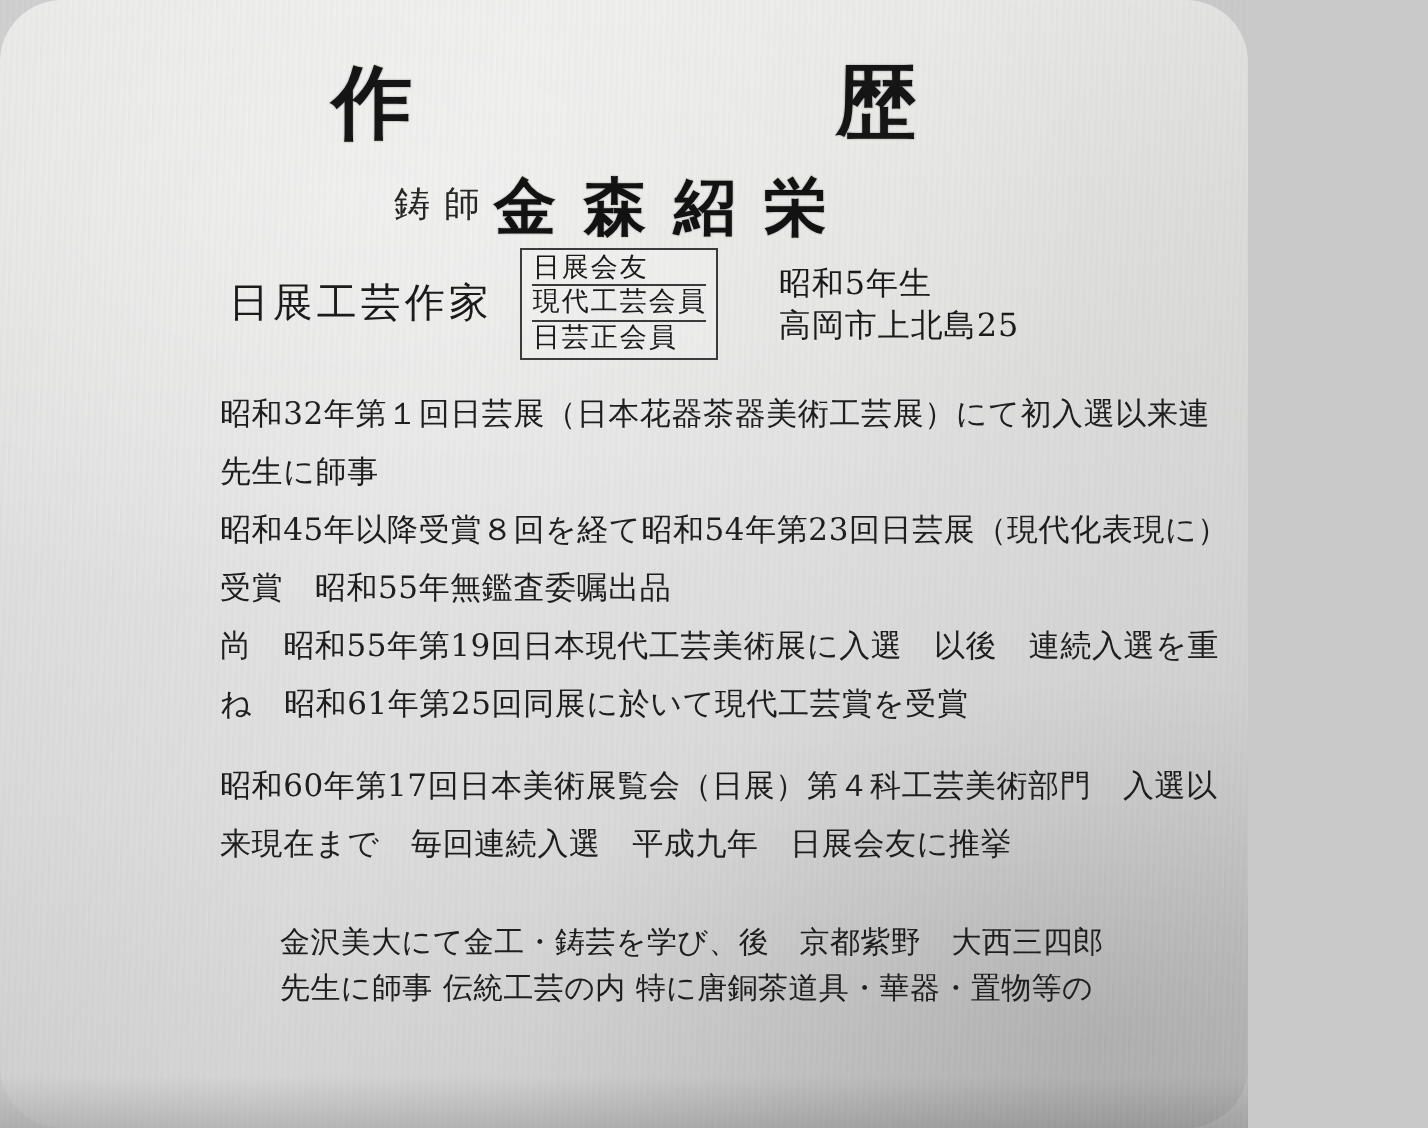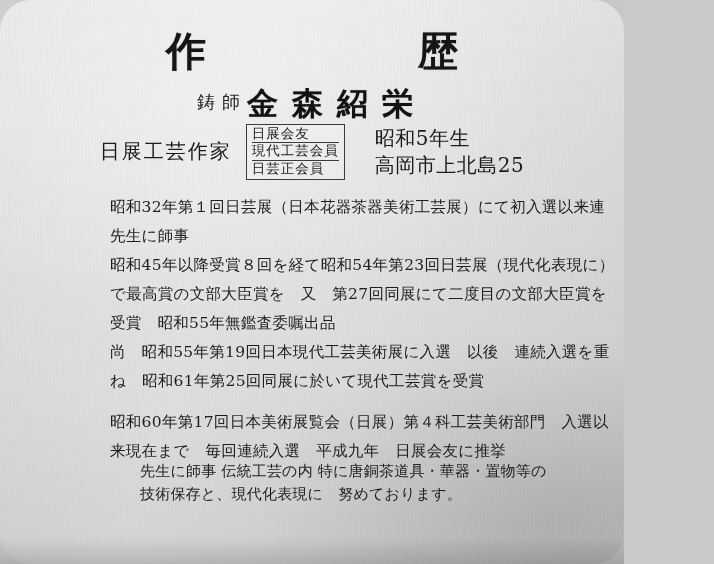--- a/index.html
+++ b/index.html
@@ -125,21 +125,21 @@
   }
   #membership-box div {
     white-space: nowrap;
   }
   #membership-box .sep {
     border-top: 1px solid #3b3b3b;
   }
   #birth-block {
     margin-left: 30px;
     font-family: "DejaVu Serif", serif;
-    font-size: 20px;
+    font-size: 16px;
     line-height: 1.35;
     letter-spacing: 0.5px;
     color: #1b1b1b;
     white-space: nowrap;
   }
 
   
   #body-block {
     position: absolute;
     top: 182px;
@@ -211,29 +211,28 @@
       <div id="birth-block">
         <div>昭和5年生</div>
         <div>高岡市上北島25</div>
       </div>
     </div>
 
     <div id="body-block">
       <div class="line">昭和32年第１回日芸展（日本花器茶器美術工芸展）にて初入選以来連</div>
       <div class="line">先生に師事</div>
       <div class="line">昭和45年以降受賞８回を経て昭和54年第23回日芸展（現代化表現に）</div>
-      <div class="line">で最高賞の文部大臣賞を　又　第27回同展にて二度目の文部大臣賞を</div>
       <div class="line">受賞　昭和55年無鑑査委嘱出品</div>
       <div class="line">尚　昭和55年第19回日本現代工芸美術展に入選　以後　連続入選を重</div>
       <div class="line">ね　昭和61年第25回同展に於いて現代工芸賞を受賞</div>
       <div class="gap"></div>
       <div class="line">昭和60年第17回日本美術展覧会（日展）第４科工芸美術部門　入選以</div>
       <div class="line">来現在まで　毎回連続入選　平成九年　日展会友に推挙</div>
     </div>
 
     <div id="closing-block">
+      <div class="line">金沢美大にて金工・鋳芸を学び、後　京都紫野　大西三四郎</div>
       <div class="line">先生に師事 伝統工芸の内 特に唐銅茶道具・華器・置物等の</div>
-      <div class="line">技術保存と、現代化表現に　努めております。</div>
     </div>
 
   </div>
   <div id="page-edge-shadow"></div>
 </div>
 
 </body></html>

